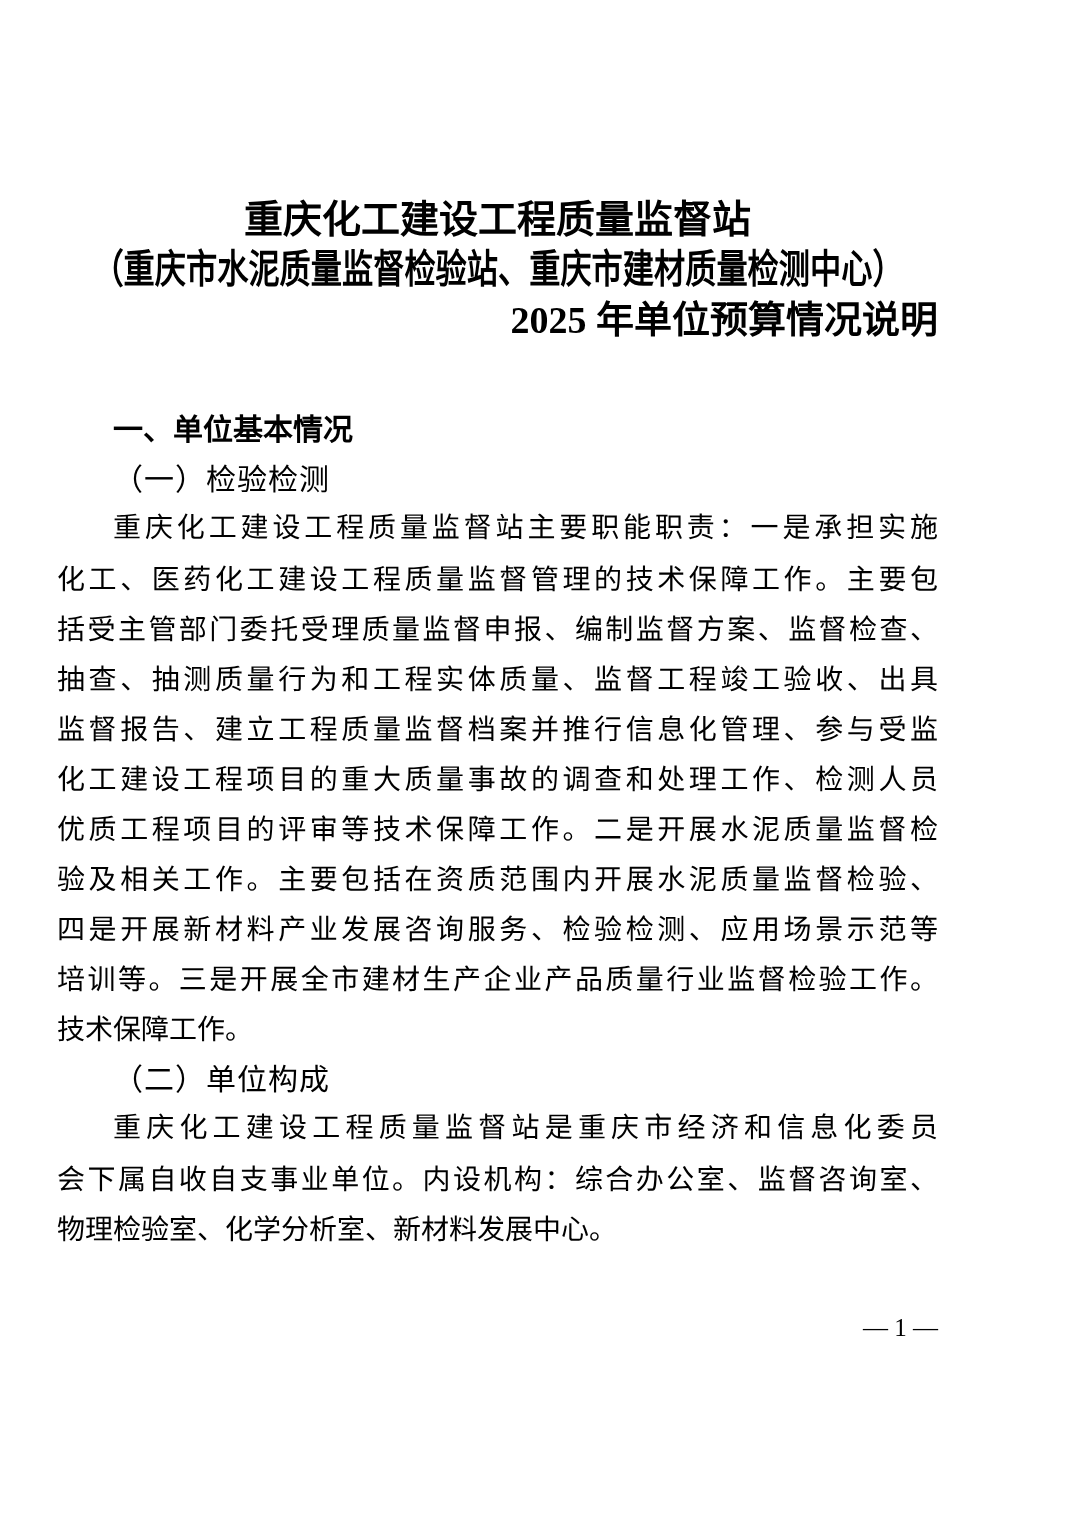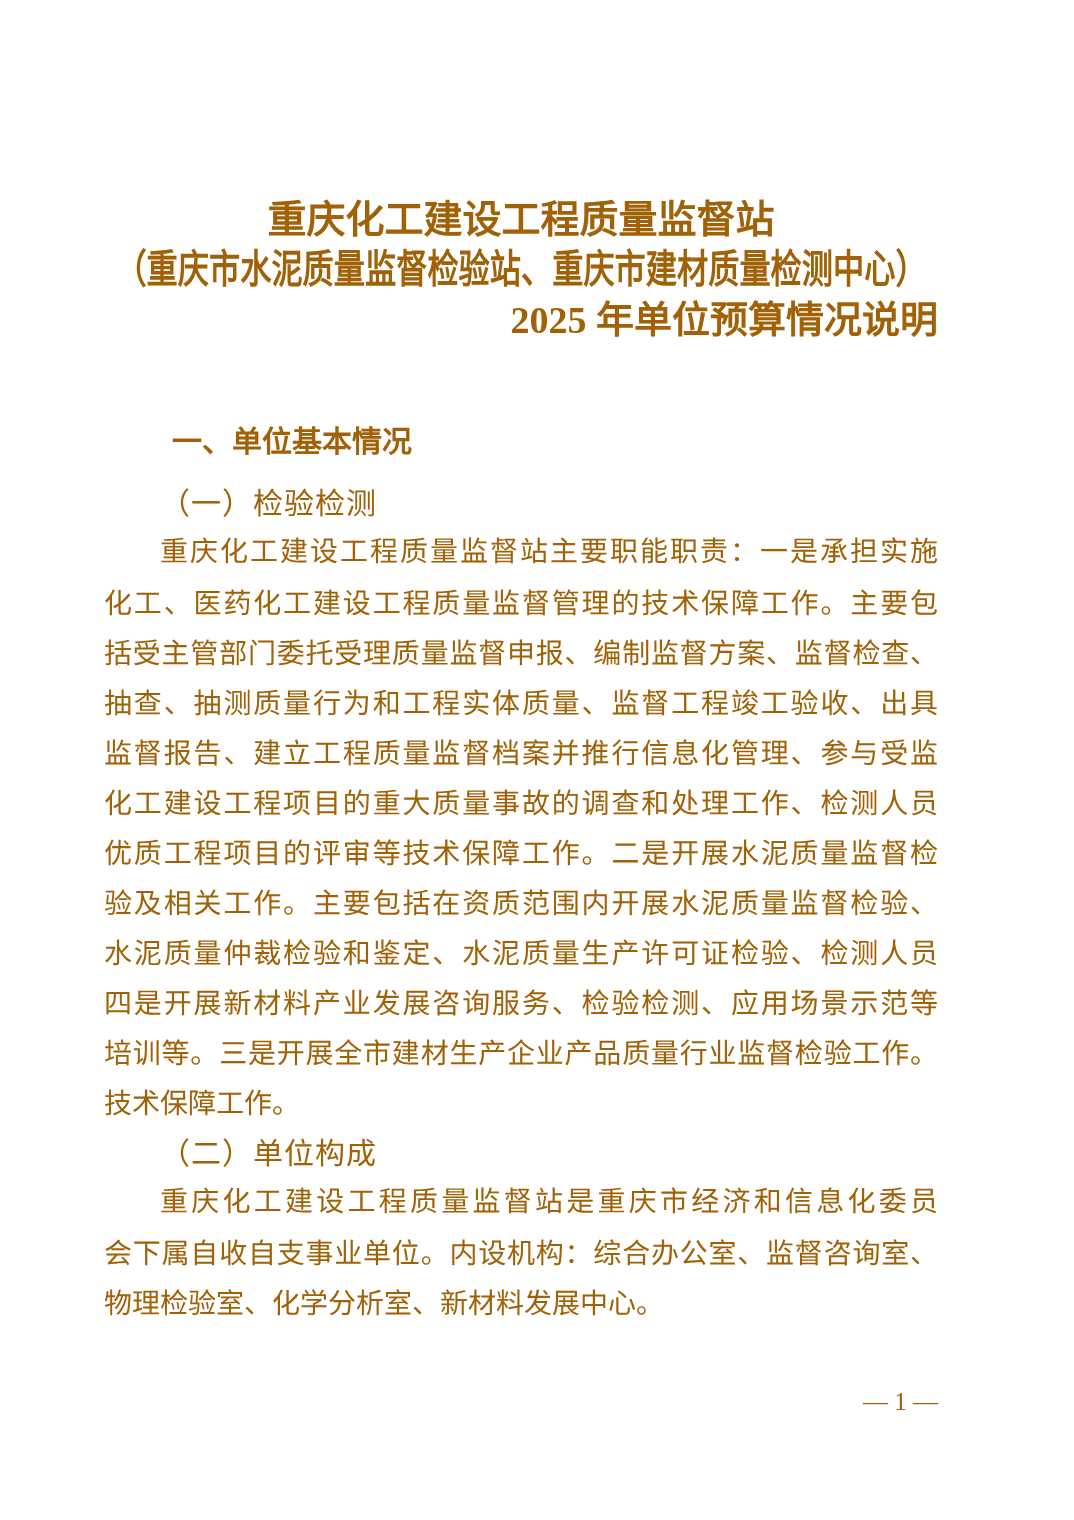--- a/index.html
+++ b/index.html
@@ -1,23 +1,23 @@
 <!DOCTYPE html>
 <html lang="zh-CN"><head>
 <meta charset="utf-8">
 <style>
   html, body { margin: 0; padding: 0; background: #ffffff; }
   .page {
     position: relative;
     width: 1074px;
     height: 1520px;
     background: #ffffff;
-    color: #a16207;
+    color: #000000;
     box-sizing: border-box;
-    padding: 195px 136px 0 104px;
+    padding: 195px 136px 0 57px;
     overflow: hidden;
     font-family: "Liberation Serif", "DejaVu Serif", serif;
   }
   
   .title-line1 {
     font-size: 39px;
     font-weight: bold;
     line-height: 50px;
     text-align: center;
     white-space: nowrap;
@@ -40,21 +40,21 @@
   .title-line3 {
     font-size: 38px;
     font-weight: bold;
     line-height: 50px;
     text-align: right;
     white-space: nowrap;
   }
   .title-gap { height: 60px; }
   
   .section-heading {
-    margin: 12px;
+    margin: 0;
     font-family: "Liberation Sans", "DejaVu Sans", sans-serif;
     font-weight: bold;
     font-size: 30px;
     line-height: 50px;
     padding-left: 56px;
   }
   .sub-heading {
     margin: 0;
     font-weight: normal;
     font-size: 30px;
@@ -101,21 +101,20 @@
 
   <div>
     <div class="body-line indent">重庆化工建设工程质量监督站主要职能职责：一是承担实施</div>
     <div class="body-line">化工、医药化工建设工程质量监督管理的技术保障工作。主要包</div>
     <div class="body-line">括受主管部门委托受理质量监督申报、编制监督方案、监督检查、</div>
     <div class="body-line">抽查、抽测质量行为和工程实体质量、监督工程竣工验收、出具</div>
     <div class="body-line">监督报告、建立工程质量监督档案并推行信息化管理、参与受监</div>
     <div class="body-line">化工建设工程项目的重大质量事故的调查和处理工作、检测人员</div>
     <div class="body-line">优质工程项目的评审等技术保障工作。二是开展水泥质量监督检</div>
     <div class="body-line">验及相关工作。主要包括在资质范围内开展水泥质量监督检验、</div>
-    <div class="body-line">水泥质量仲裁检验和鉴定、水泥质量生产许可证检验、检测人员</div>
     <div class="body-line">四是开展新材料产业发展咨询服务、检验检测、应用场景示范等</div>
     <div class="body-line">培训等。三是开展全市建材生产企业产品质量行业监督检验工作。</div>
     <div class="body-line last">技术保障工作。</div>
   </div>
 
   <h3 class="sub-heading">（二）单位构成</h3>
 
   <div>
     <div class="body-line indent">重庆化工建设工程质量监督站是重庆市经济和信息化委员</div>
     <div class="body-line">会下属自收自支事业单位。内设机构：综合办公室、监督咨询室、</div>

